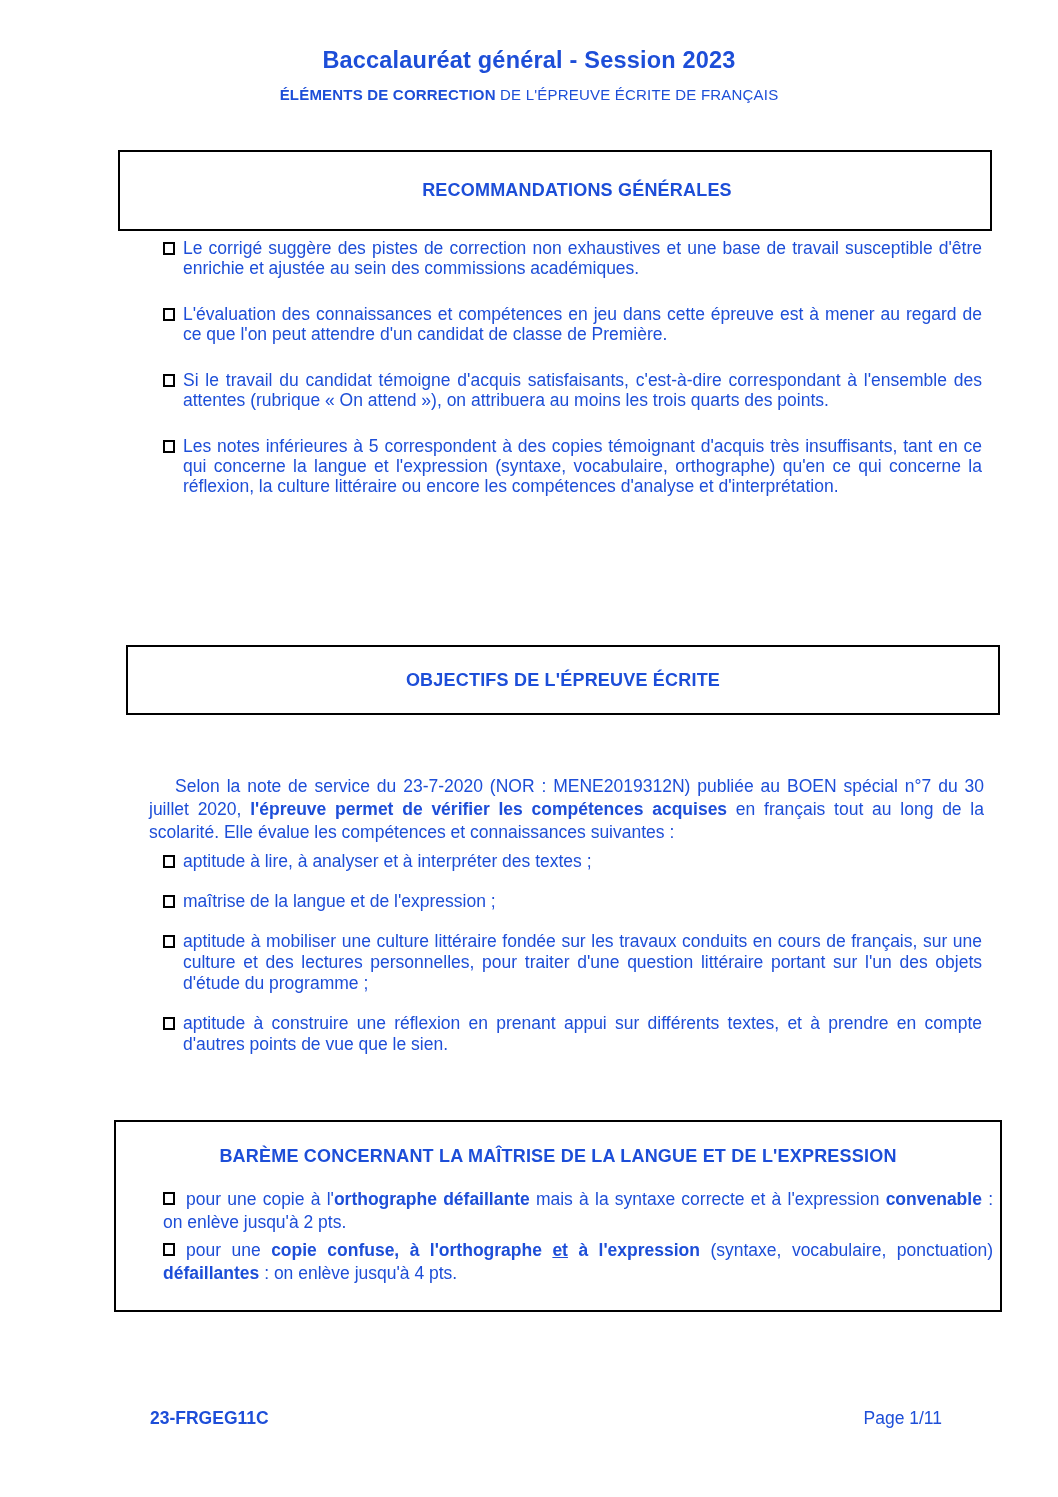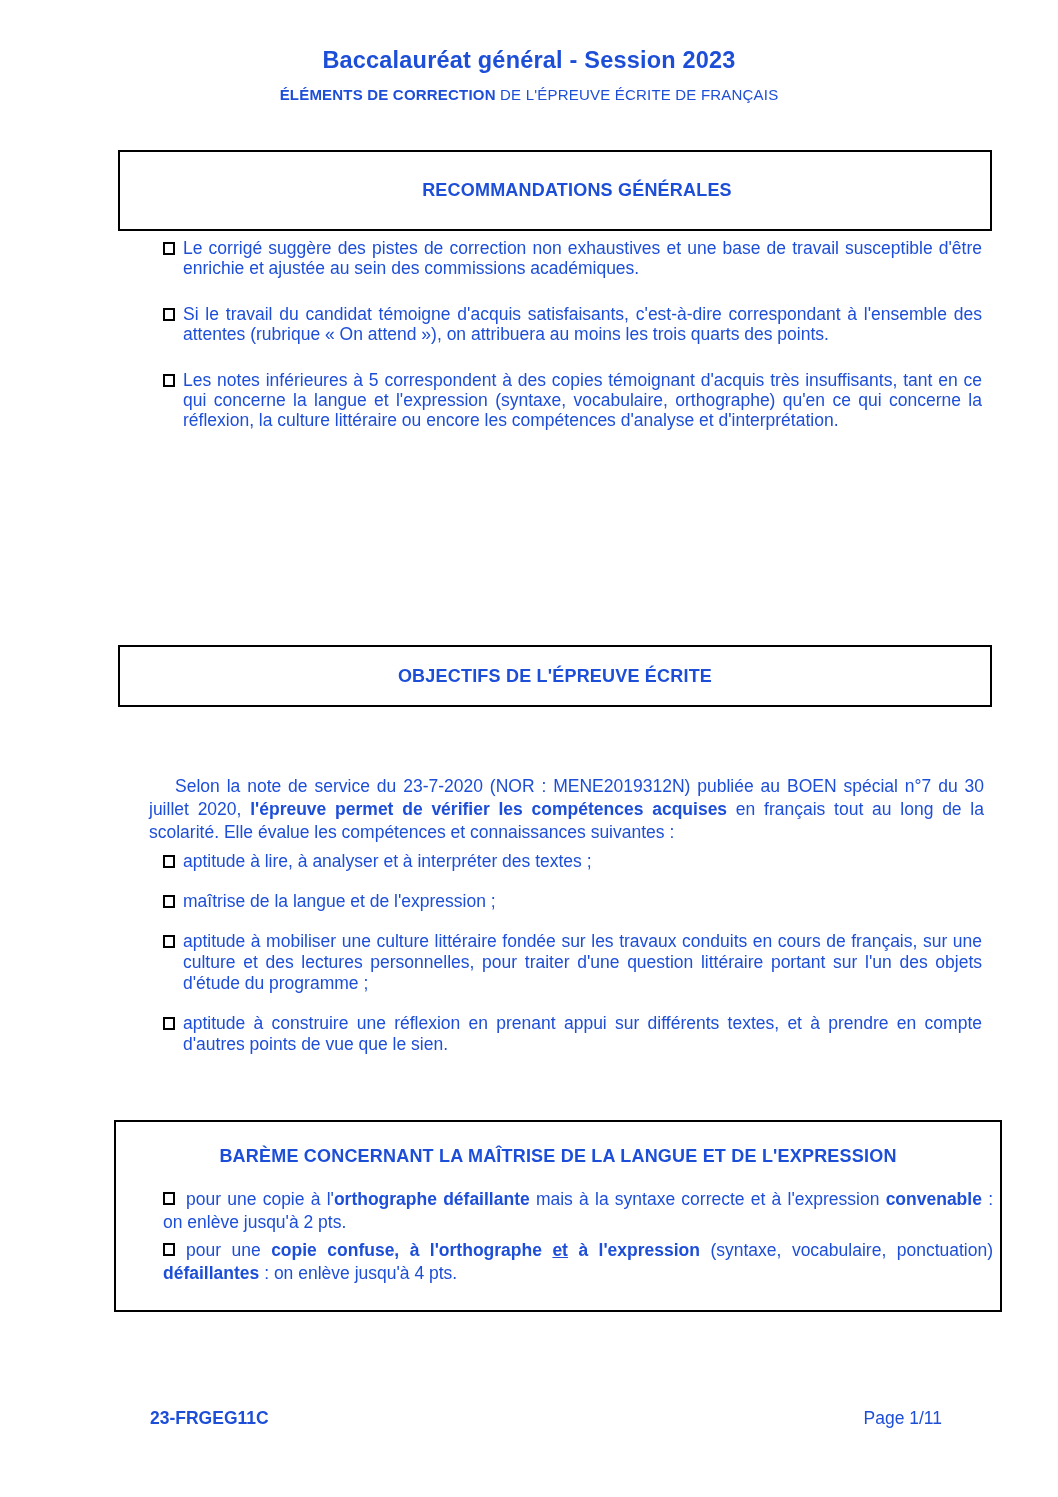--- a/index.html
+++ b/index.html
@@ -25,21 +25,21 @@
   }
 
   .ruled-box{
     position:absolute;
     border:2px solid #000;
     box-sizing:border-box;
     display:flex;align-items:center;justify-content:center;
     font-weight:bold;font-size:18px;letter-spacing:.2px;
   }
   #box-reco{left:118px;top:150px;width:874px;height:81px;padding-left:44px;}
-  #box-obj{left:118px;top:645px;width:874px;height:62px;text-align:center;}
+  #box-obj{left:126px;top:645px;width:874px;height:70px;text-align:center;}
 
   .doc-list{
     position:absolute;list-style:none;margin:0;padding:0;
     font-size:17.5px;
   }
   .doc-list li{
     position:relative;padding-left:20px;text-align:justify;
   }
   .cb{
     position:absolute;left:0;top:4px;
@@ -86,20 +86,21 @@
   <div class="doc-title">Baccalauréat général - Session 2023</div>
 
   <div class="doc-subtitle"><span class="b">ÉLÉMENTS DE CORRECTION</span><span> DE L'ÉPREUVE ÉCRITE DE FRANÇAIS</span></div>
 
   <div class="ruled-box" id="box-reco">
     <span>RECOMMANDATIONS GÉNÉRALES</span>
   </div>
 
   <ul class="doc-list" id="list-reco">
       <li><span class="cb"></span><span>Le corrigé suggère des pistes de correction non exhaustives et une base de travail susceptible d'être enrichie et ajustée au sein des commissions académiques.</span></li>
+      <li><span class="cb"></span><span>L'évaluation des connaissances et compétences en jeu dans cette épreuve est à mener au regard de ce que l'on peut attendre d'un candidat de classe de Première.</span></li>
       <li><span class="cb"></span><span>Si le travail du candidat témoigne d'acquis satisfaisants, c'est-à-dire correspondant à l'ensemble des attentes (rubrique « On attend »), on attribuera au moins les trois quarts des points.</span></li>
       <li><span class="cb"></span><span>Les notes inférieures à 5 correspondent à des copies témoignant d'acquis très insuffisants, tant en ce qui concerne la langue et l'expression (syntaxe, vocabulaire, orthographe) qu'en ce qui concerne la réflexion, la culture littéraire ou encore les compétences d'analyse et d'interprétation.</span></li>
     </ul>
 
   <div class="ruled-box" id="box-obj">
     <span>OBJECTIFS DE L'ÉPREUVE ÉCRITE</span>
   </div>
 
   <p class="intro"><span>Selon la note de service du 23-7-2020 (NOR : MENE2019312N) publiée au BOEN spécial n°7 du 30 juillet 2020, </span><span class="b">l'épreuve permet de vérifier les compétences acquises</span><span> en français tout au long de la scolarité. Elle évalue les compétences et connaissances suivantes :</span></p>
 

